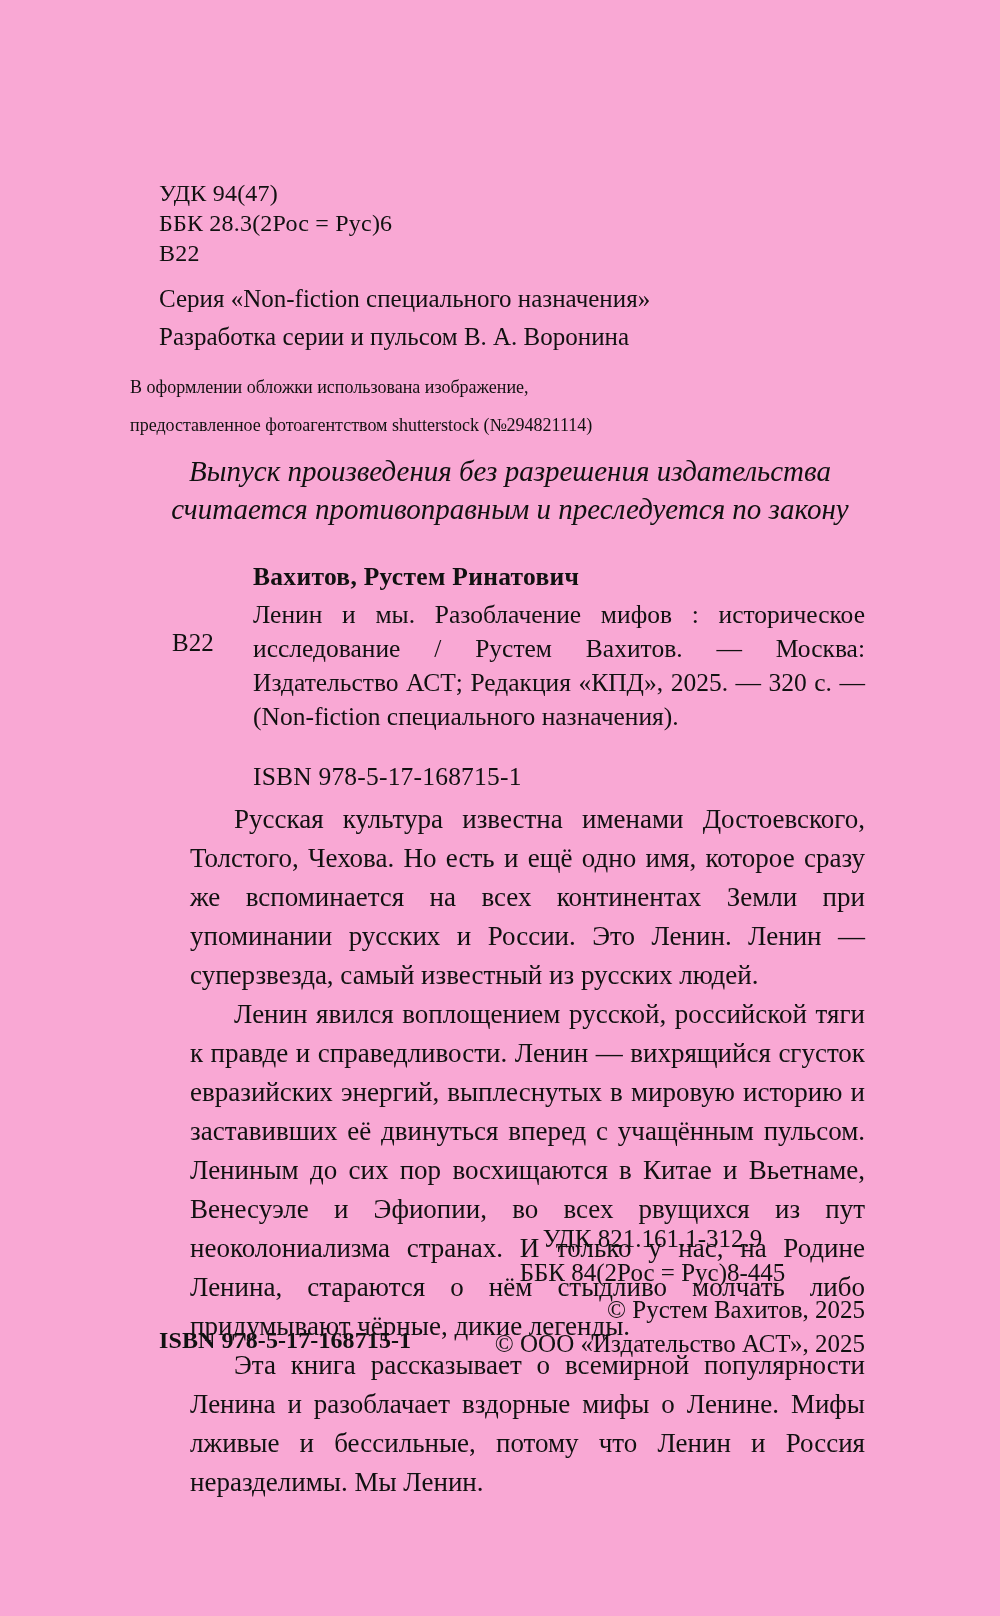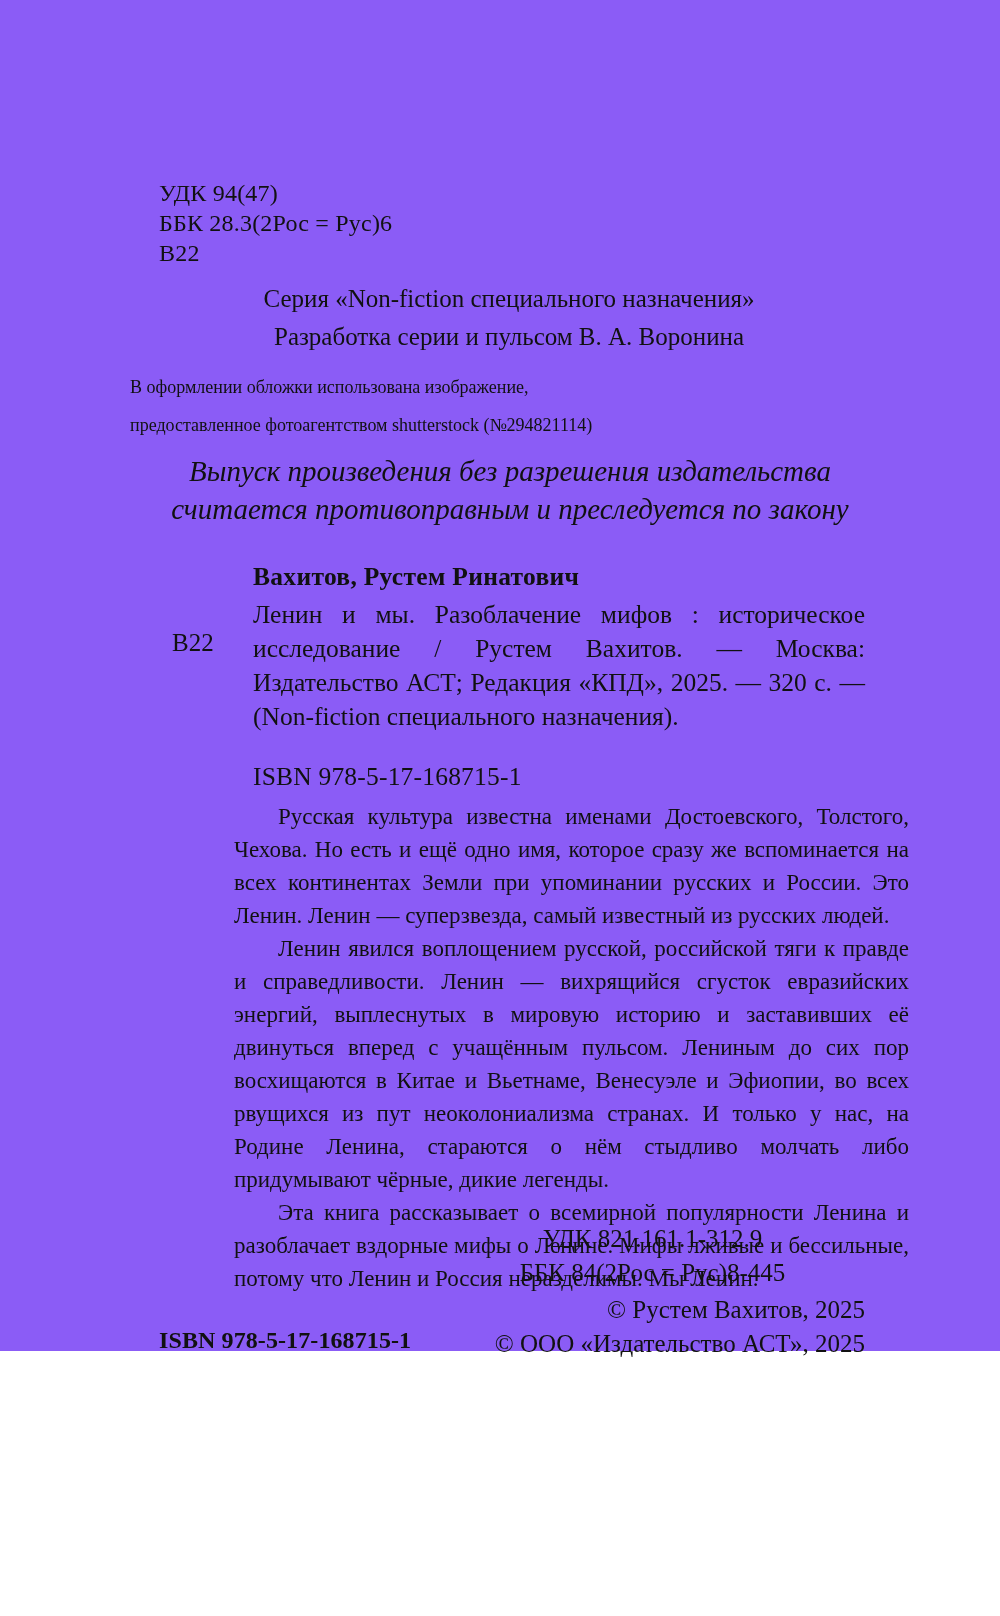--- a/index.html
+++ b/index.html
@@ -14,22 +14,22 @@
     font-family: "Liberation Serif", serif;
     color: #111111;
     overflow: hidden;
   }
 
   .page {
     position: absolute;
     left: 0;
     top: 0;
     width: 1000px;
-    height: 1351px;
-    background: #8b5cf6;
+    height: 1616px;
+    background: #f9a8d4;
   }
 
   
   .udk-block {
     position: absolute;
     left: 159px;
     top: 178px;
     font-size: 24px;
     line-height: 30px;
     letter-spacing: 0.2px;
@@ -37,21 +37,20 @@
   .udk-block div { white-space: nowrap; }
 
   
   .series-block {
     position: absolute;
     left: 159px;
     top: 280px;
     width: 700px;
     font-size: 25px;
     line-height: 38px;
-    text-align: center;
   }
   .series-line { white-space: nowrap; }
 
   .cover-block {
     position: absolute;
     left: 130px;
     top: 368px;
     width: 760px;
     font-size: 18px;
     line-height: 38px;
@@ -103,25 +102,24 @@
     text-align: left;
     letter-spacing: 0.2px;
   }
 
   
   .annotation {
     position: absolute;
     left: 190px;
     top: 800px;
     width: 675px;
-    font-size: 23px;
-    line-height: 33px;
+    font-size: 27px;
+    line-height: 39px;
     text-align: justify;
     text-align-last: left;
-    margin-left: 44px;
   }
   .annotation p {
     margin: 0;
     text-indent: 44px;
   }
 
   
   .bottom-codes {
     position: absolute;
     left: 440px;

